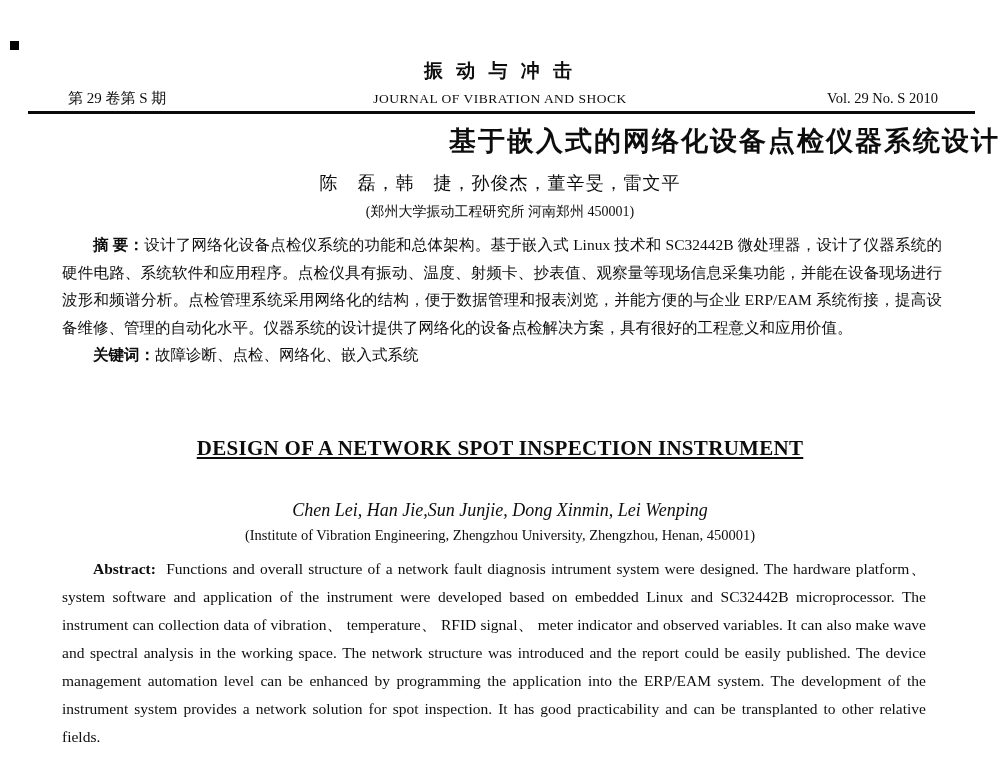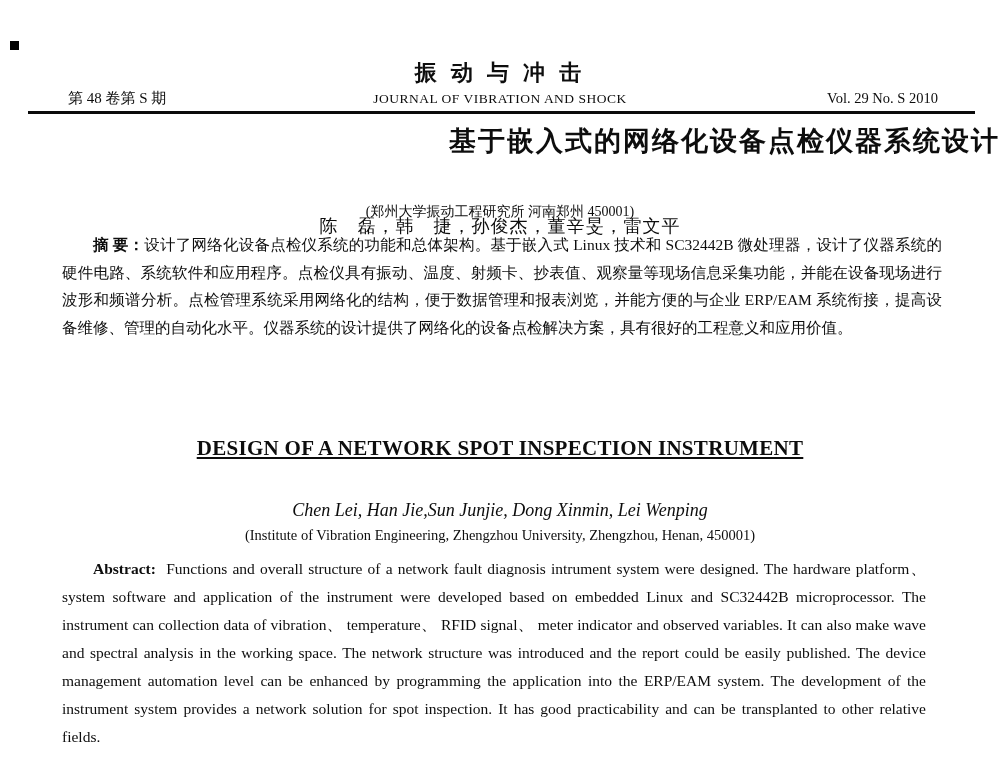--- a/index.html
+++ b/index.html
@@ -10,41 +10,41 @@
     font-family: "Liberation Serif", serif;
     color: #0d0d0d;
     overflow: hidden;
   }
   .abs { position: absolute; }
   .center { left: 0; right: 0; text-align: center; }
 
   .artifact { left: 10px; top: 41px; width: 9px; height: 9px; background: #000; }
 
   .journal-cn {
-    top: 58px; font-size: 22px; font-weight: bold;
+    top: 58px; font-size: 19px; font-weight: bold;
     letter-spacing: 4px;
     font-family: "Liberation Sans", sans-serif;
   }
   .issue-cn { top: 89px; left: 68px; font-size: 15px; }
   .journal-en {
     top: 91px; font-size: 13.5px; letter-spacing: 0.5px;
     font-family: "Liberation Serif", serif;
   }
   .issue-en { top: 90px; right: 62px; font-size: 14.5px; }
   .header-rule {
     top: 111px; left: 28px; right: 25px; height: 2.5px;
     background: #0a0a0a;
   }
 
   .title-cn {
     top: 123px; font-size: 27px; font-weight: bold; letter-spacing: 2px;
     font-family: "Liberation Sans", sans-serif;
     text-align: right;
   }
-  .authors-cn { top: 171px; font-size: 18px; letter-spacing: 1px; margin-top: 43px; }
+  .authors-cn { top: 171px; font-size: 18px; letter-spacing: 1px; }
   .affil-cn { top: 203px; font-size: 14px; text-align: center; }
 
   .cn-block {
     top: 231px; left: 62px; right: 58px;
     font-size: 15.5px; line-height: 27.5px; text-align: justify;
   }
   .cn-block p { text-indent: 2em; }
   .label-bold { font-weight: bold; }
   .clc-gap { display: inline-block; width: 96px; }
 
@@ -62,31 +62,32 @@
   }
   .en-block p { text-indent: 2em; }
   .en-keywords { text-align: left; }
 </style>
 </head>
 <body>
 
 <div class="abs artifact"></div>
 
 <div class="abs center journal-cn">振 动 与 冲 击</div>
-<div class="abs issue-cn">第 48 卷第 S 期</div>
+<div class="abs issue-cn">第 29 卷第 S 期</div>
 <div class="abs center journal-en">JOURNAL OF VIBRATION AND SHOCK</div>
 <div class="abs issue-en">Vol. 29 No. S 2010</div>
 <div class="abs header-rule"></div>
 
 <div class="abs center title-cn">基于嵌入式的网络化设备点检仪器系统设计</div>
 <div class="abs center authors-cn">陈　磊，韩　捷，孙俊杰，董辛旻，雷文平</div>
 <div class="abs center affil-cn">(郑州大学振动工程研究所 河南郑州 450001)</div>
 
 <div class="abs cn-block">
   <p><span class="label-bold">摘  要：</span><span>设计了网络化设备点检仪系统的功能和总体架构。基于嵌入式 Linux 技术和 SC32442B 微处理器，设计了仪器系统的硬件电路、系统软件和应用程序。点检仪具有振动、温度、射频卡、抄表值、观察量等现场信息采集功能，并能在设备现场进行波形和频谱分析。点检管理系统采用网络化的结构，便于数据管理和报表浏览，并能方便的与企业 ERP/EAM 系统衔接，提高设备维修、管理的自动化水平。仪器系统的设计提供了网络化的设备点检解决方案，具有很好的工程意义和应用价值。</span></p>
+  <p><span class="label-bold">关键词：</span><span>故障诊断、点检、网络化、嵌入式系统</span></p>
 </div>
 
 <div class="abs center en-title">
   <div>DESIGN OF A NETWORK SPOT INSPECTION INSTRUMENT</div>
 </div>
 <div class="abs center en-authors">Chen Lei, Han Jie,Sun Junjie, Dong Xinmin, Lei Wenping</div>
 <div class="abs center en-affil">(Institute of Vibration Engineering, Zhengzhou University, Zhengzhou, Henan, 450001)</div>
 
 <div class="abs en-block">
   <p><span class="label-bold">Abstract:</span><span>&nbsp; </span><span>Functions and overall structure of a network fault diagnosis intrument system were designed. The hardware platform、 system software and application of the instrument were developed based on embedded Linux and SC32442B microprocessor. The instrument can collection data of vibration、 temperature、 RFID signal、 meter indicator and observed variables. It can also make wave and spectral analysis in the working space. The network structure was introduced and the report could be easily published. The device management automation level can be enhanced by programming the application into the ERP/EAM system. The development of the instrument system provides a network solution for spot inspection. It has good practicability and can be transplanted to other relative fields.</span></p>

